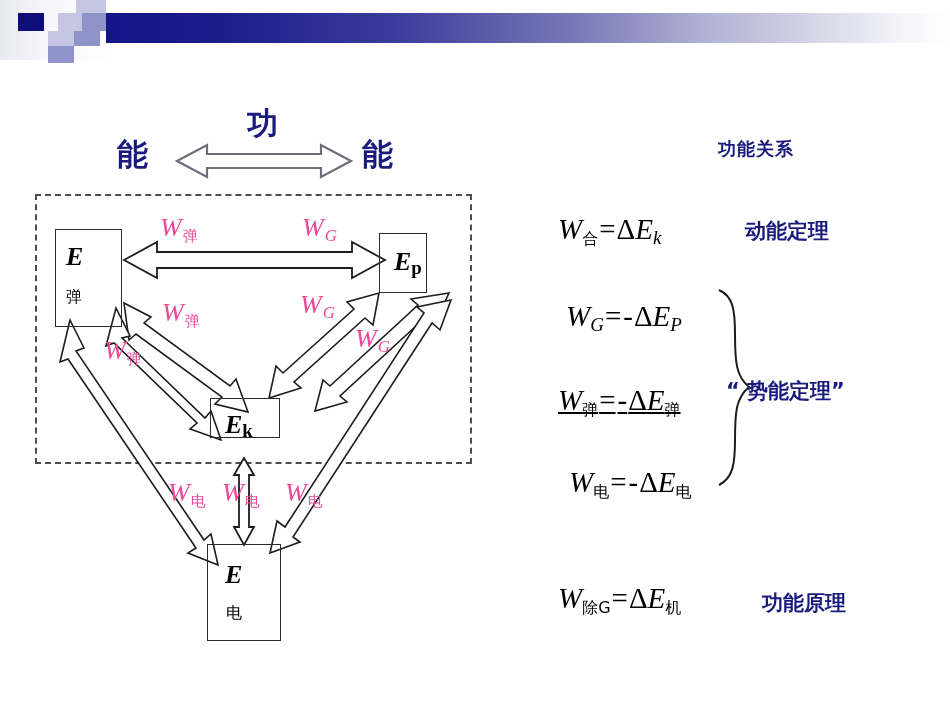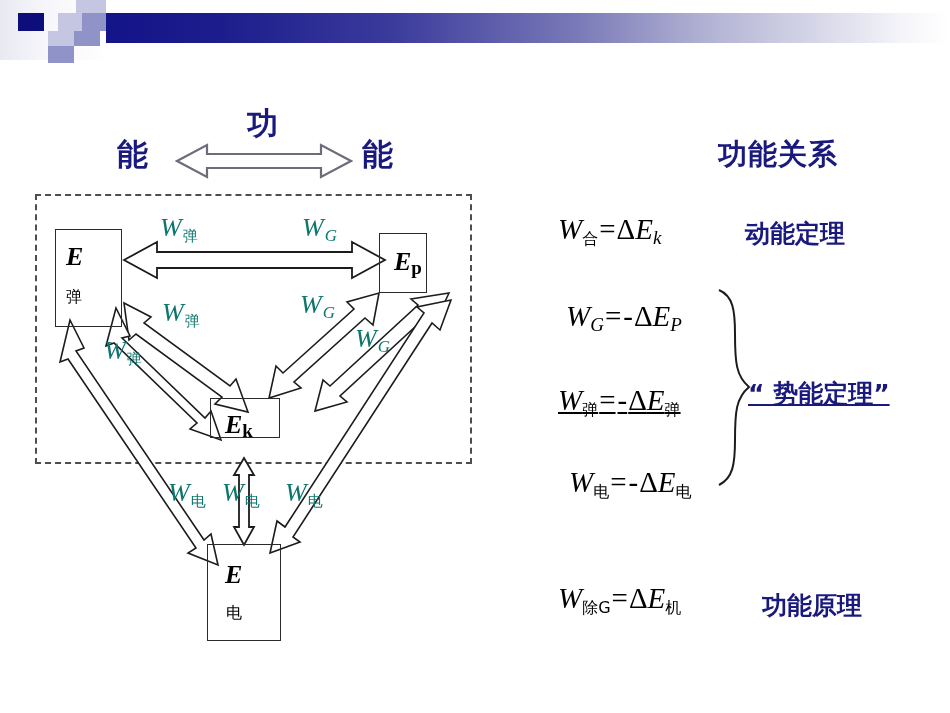--- a/index.html
+++ b/index.html
@@ -60,21 +60,21 @@
   }
   #label-neng-right {
     position: absolute;
     left: 362px; top: 84px;
     font-size: 31px;
     line-height: 1;
   }
   #title-right {
     position: absolute;
     left: 718px; top: 85px;
-    font-size: 29px;
+    font-size: 18px;
     line-height: 1;
     letter-spacing: 1px;
   }
   #top-arrow {
     position: absolute;
     left: 175px; top: 85px;
   }
 
   
   #diagram {
@@ -134,21 +134,21 @@
   #box-edian { left: 207px; top: 544px; width: 74px; height: 97px; }
   #box-edian .e-main { left: 17px; top: 15px; }
   #box-edian .e-sub-cn { left: 18px; top: 58px; }
 
   
   .wlab {
     position: absolute;
     font-family: "Liberation Serif", "DejaVu Serif", serif;
     font-size: 26px;
     font-style: italic;
-    color: #0f766e;
+    color: #ec4899;
     white-space: nowrap;
     line-height: 1;
   }
   .wlab .sub-cn {
     font-family: "DejaVu Sans", "Liberation Sans", sans-serif;
     font-size: 15px;
     font-style: normal;
     vertical-align: -0.30em;
     margin-left: 1px;
   }
@@ -203,26 +203,26 @@
   #eq-2 { left: 26px;  top: 112px; }
   #eq-3 { left: 18px;  top: 196px; text-decoration: underline; }
   #eq-4 { left: 29px;  top: 278px; }
   #eq-5 { left: 18px;  top: 358px; margin-top: 36px; }
 
   .eq-name {
     position: absolute;
     color: #1a1a7e;
     font-family: "DejaVu Sans", "Liberation Sans", sans-serif;
     font-weight: bold;
-    font-size: 25px;
+    font-size: 21px;
     line-height: 1.25;
     white-space: pre-line;
   }
   #name-1 { left: 205px; top: 28px; }
-  #name-2 { left: 208px; top: 188px; width: 165px; white-space: normal; text-decoration: underline; }
+  #name-2 { left: 186px; top: 188px; width: 165px; white-space: normal; }
   #name-3 { left: 222px; top: 360px; margin-top: 40px; }
 
   #brace-svg {
     position: absolute;
     left: 175px; top: 98px;
   }
 </style>
 </head>
 <body>
 

